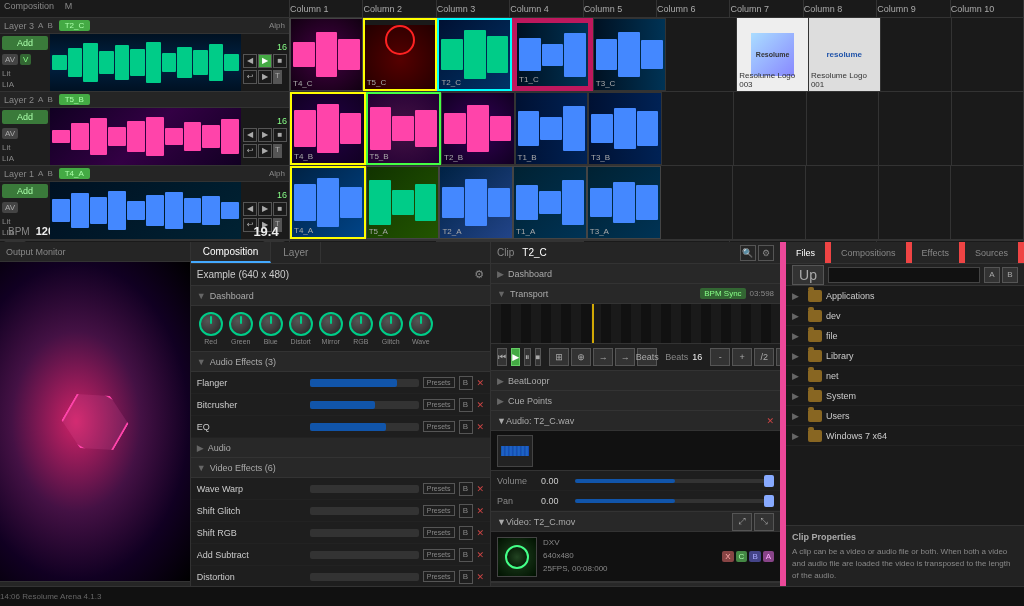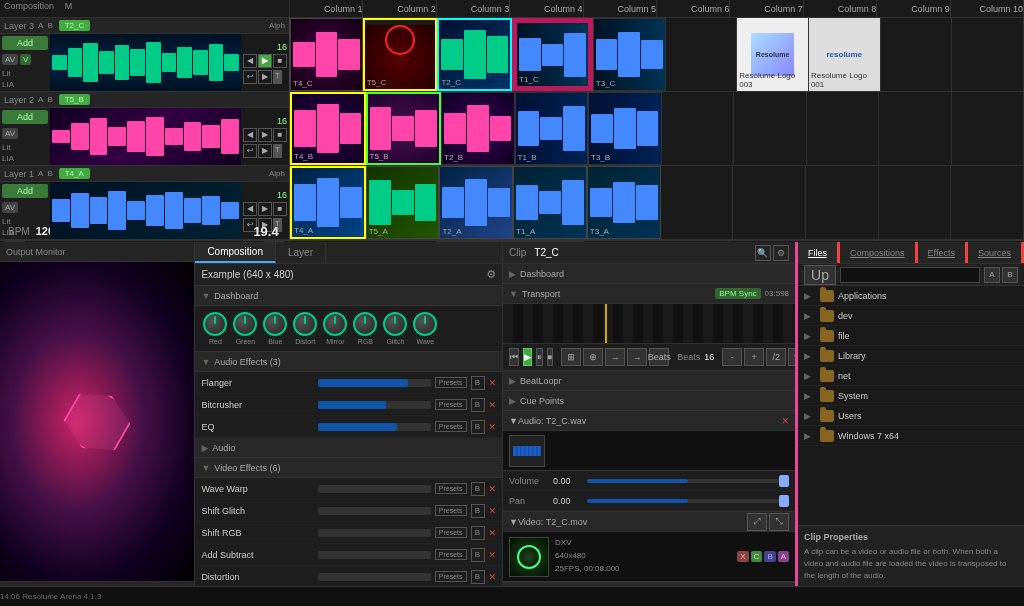--- a/index.html
+++ b/index.html
@@ -29,21 +29,21 @@
       border-bottom: 1px solid #333;
     }
 
     .col-spacer {
       width: 290px;
       border-right: 1px solid #333;
     }
 
     .col-header {
       flex: 1;
-      text-align: right;
+      text-align: left;
       line-height: 18px;
       color: #aaa;
       font-size: 9px;
       border-right: 1px solid #333;
     }
 
     .layers-area {
       flex: 1;
       display: flex;
       flex-direction: column;
@@ -452,21 +452,21 @@
     .panel-content::-webkit-scrollbar {
       width: 4px;
     }
     .panel-content::-webkit-scrollbar-track { background: #1a1a1a; }
     .panel-content::-webkit-scrollbar-thumb { background: #444; }
 
     
     .clip-panel {
       width: 295px;
       background: #1e1e1e;
-      border-right: 3px solid #ec4899;
+      border-right: 6px solid #ec4899;
       display: flex;
       flex-direction: column;
     }
 
     .clip-header {
       height: 22px;
       background: #252525;
       display: flex;
       align-items: center;
       padding: 0 6px;
@@ -686,22 +686,21 @@
       border-bottom: 1px solid #333;
     }
 
     .files-tab {
       padding: 0 10px;
       display: flex;
       align-items: center;
       font-size: 9px;
       cursor: pointer;
       color: #888;
-      border-right: 3px solid #ef4444;
-      text-decoration: underline;
+      border-right: 6px solid #ef4444;
     }
 
     .files-tab.active {
       background: #2a2a2a;
       color: #fff;
     }
 
     .files-toolbar {
       height: 22px;
       display: flex;

